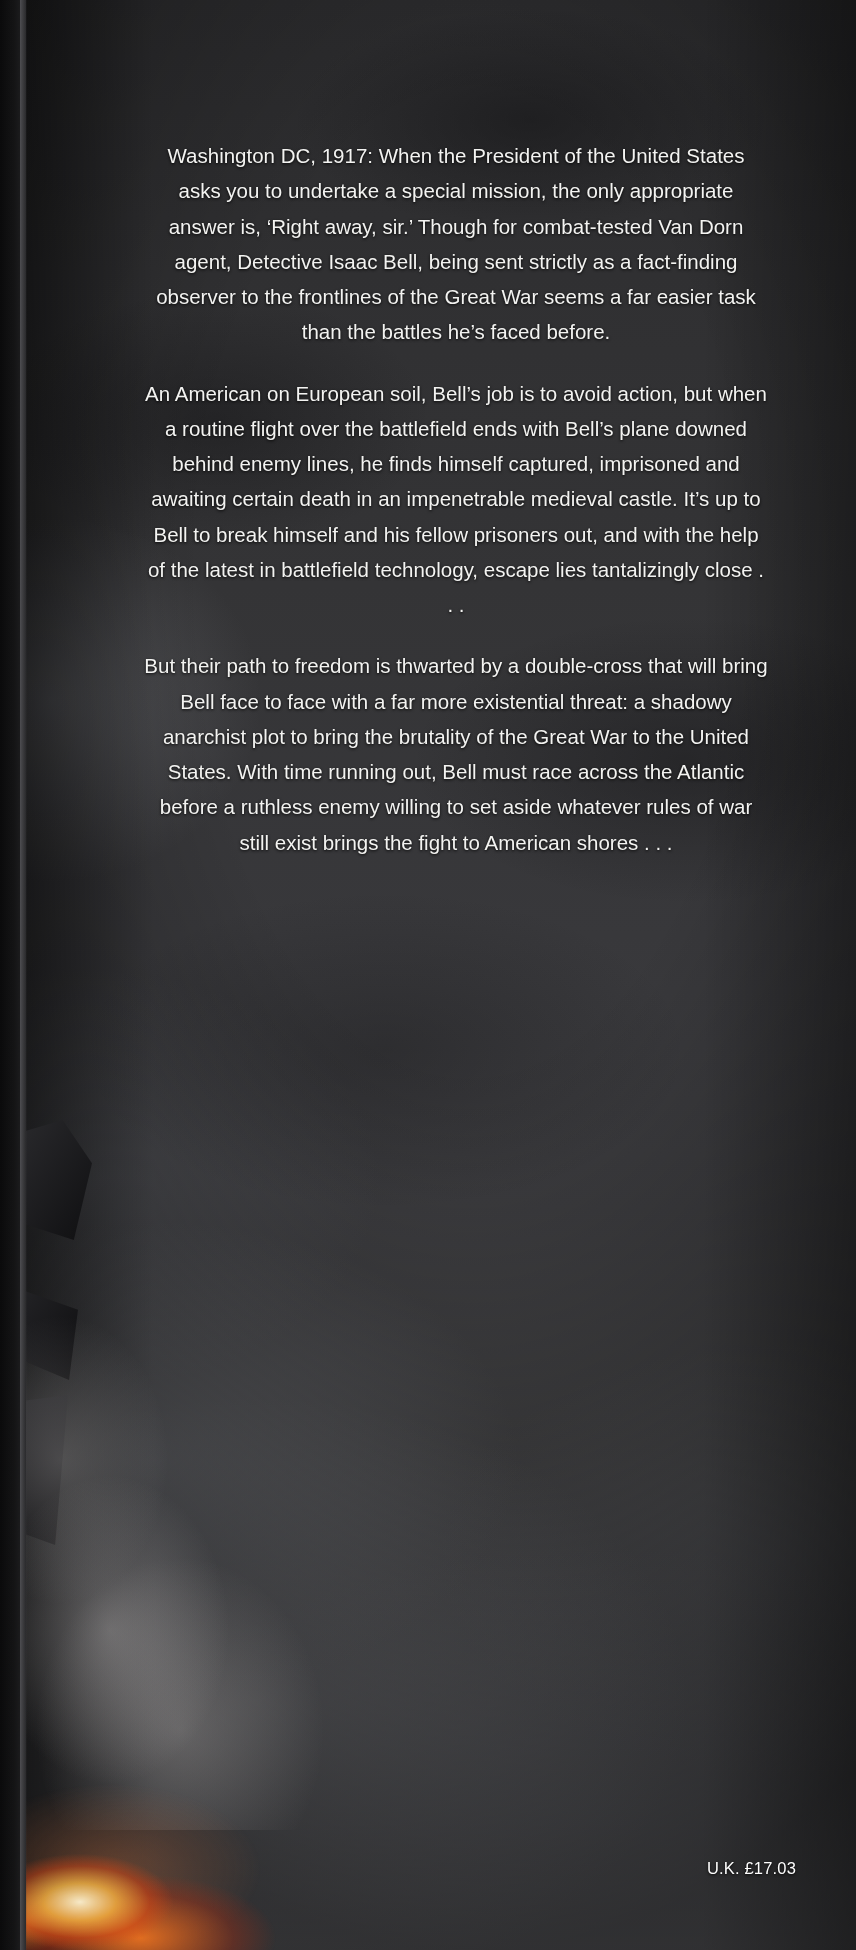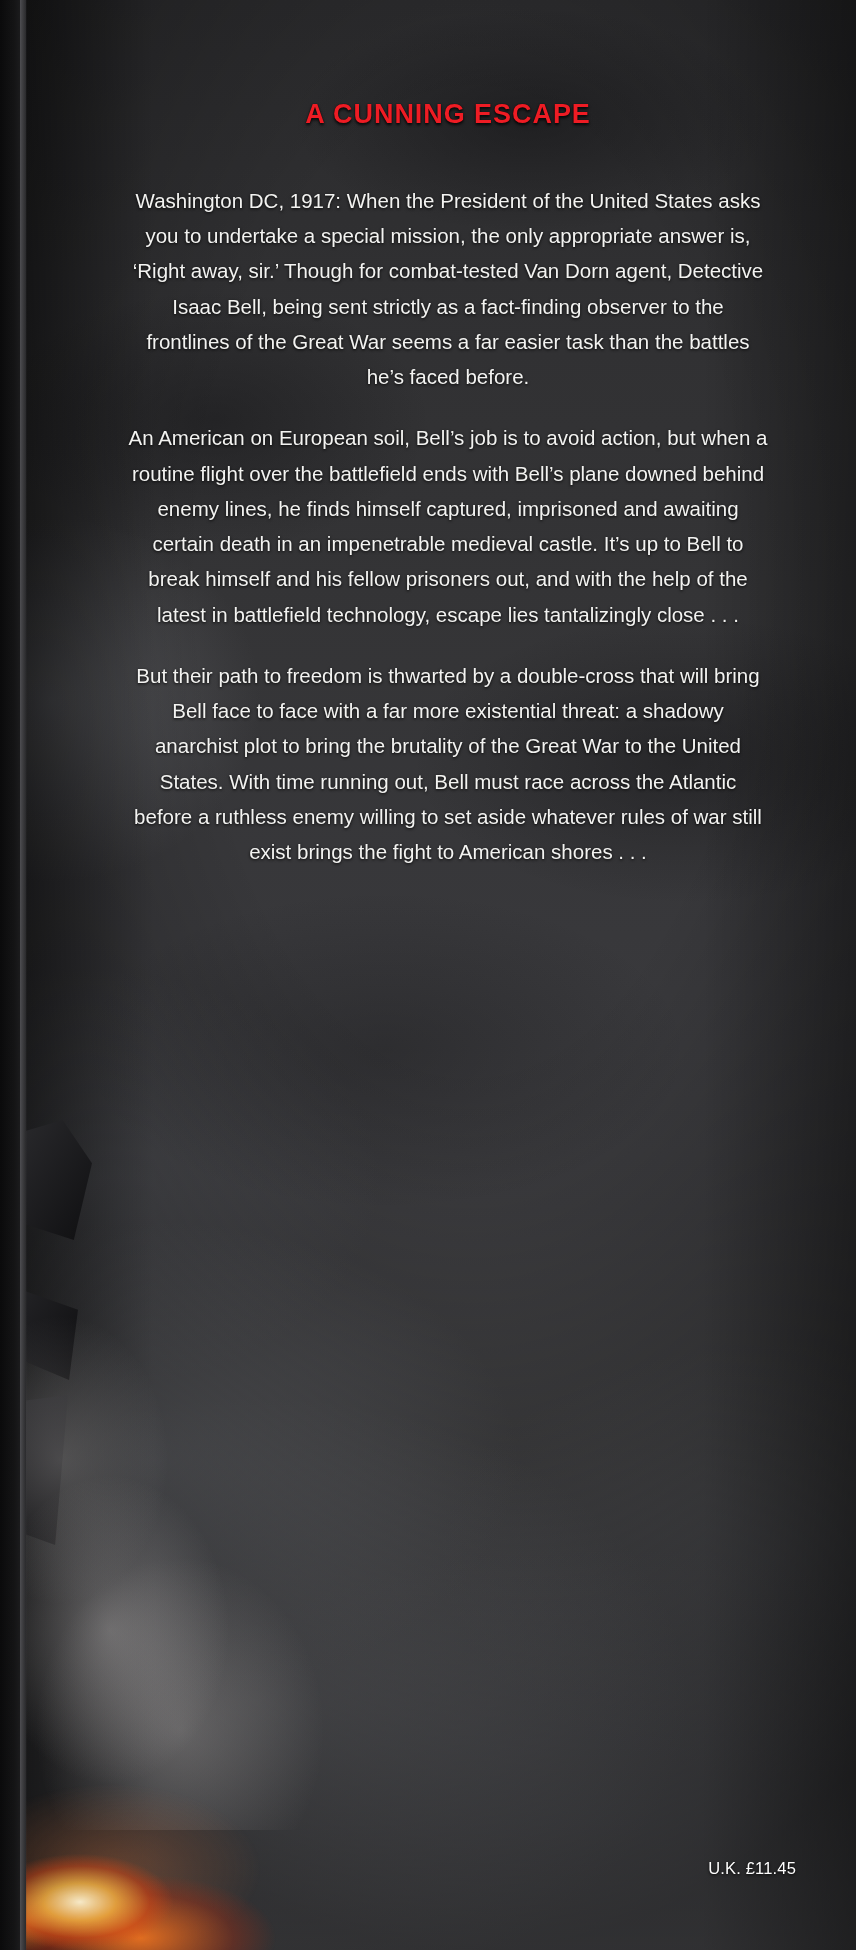--- a/index.html
+++ b/index.html
@@ -163,21 +163,21 @@
   .blurb {
     margin: 0 auto;
     width: 640px;
     padding-top: 46px;
     color: #f4f4f2;
     font-size: 20.5px;
     line-height: 1.72;
     text-shadow: 0 1px 3px rgba(0,0,0,0.9);
   }
   .blurb p {
-    margin: 0 0 26px 0;
+    margin: 0 0 26px 16px;
   }
 
   .price {
     position: absolute;
     right: 60px;
     bottom: 72px;
     color: #ffffff;
     font-size: 16.5px;
     letter-spacing: 0.01em;
     text-shadow: 0 1px 3px rgba(0,0,0,0.9);
@@ -210,27 +210,26 @@
   <div class="wreck-b"></div>
   <div class="wreck-c"></div>
   <div class="fire"></div>
 
   <div class="spine-edge"></div>
   <div class="page-edge"></div>
 
   <div class="content">
 
     <div class="tagline">
-      <span class="tl">A CUNNING ESCAPE</span>
     </div>
 
     <div class="blurb">
       <p>Washington DC, 1917: When the President of the United States asks you to undertake a special mission, the only appropriate answer is, ‘Right away, sir.’ Though for combat-tested Van Dorn agent, Detective Isaac Bell, being sent strictly as a fact-finding observer to the frontlines of the Great War seems a far easier task than the battles he’s faced before.</p>
       <p>An American on European soil, Bell’s job is to avoid action, but when a routine flight over the battlefield ends with Bell’s plane downed behind enemy lines, he finds himself captured, imprisoned and awaiting certain death in an impenetrable medieval castle. It’s up to Bell to break himself and his fellow prisoners out, and with the help of the latest in battlefield technology, escape lies tantalizingly close . . .</p>
       <p>But their path to freedom is thwarted by a double-cross that will bring Bell face to face with a far more existential threat: a shadowy anarchist plot to bring the brutality of the Great War to the United States. With time running out, Bell must race across the Atlantic before a ruthless enemy willing to set aside whatever rules of war still exist brings the fight to American shores . . .</p>
     </div>
 
   </div>
 
-  <div class="price">U.K. £11.45</div>
+  <div class="price">U.K. £17.03</div>
 
   <div class="grain"></div>
 </div>
 
 </body></html>

